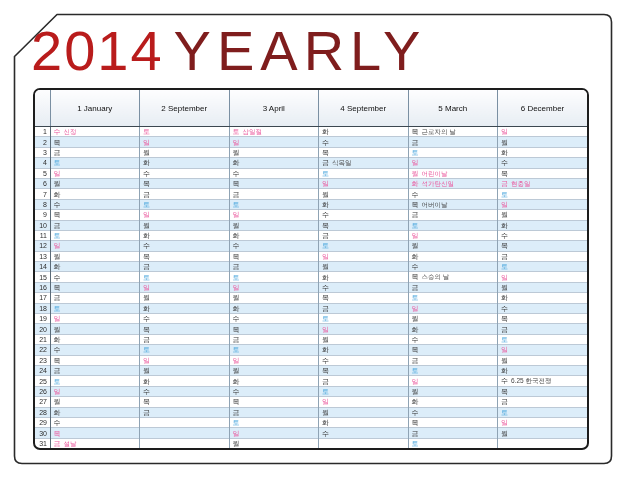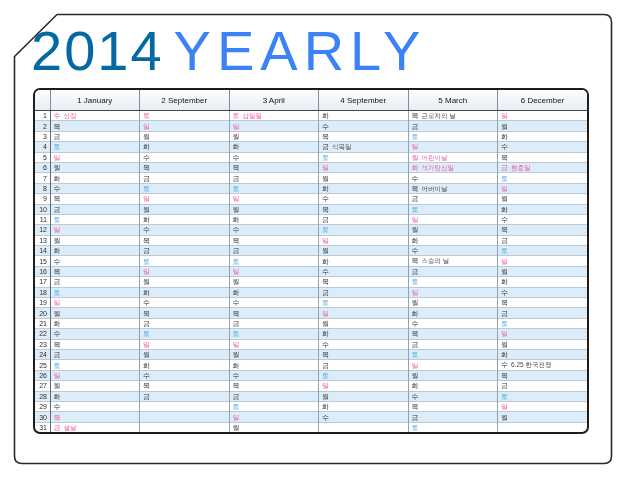--- a/index.html
+++ b/index.html
@@ -7,31 +7,31 @@
     width:632px;height:480px;position:relative;overflow:hidden;
     background:#ffffff;
     font-family:"Liberation Sans","DejaVu Sans",sans-serif;
   }
   .frame-svg{position:absolute;left:0;top:0;pointer-events:none;}
   .title{
     position:absolute;left:31px;top:22px;
     font-size:56px;line-height:1.05;font-weight:200;
     white-space:nowrap;
   }
-  .title .year{color:#0369a1;letter-spacing:2px;margin-top:42px;}
-  .title .label{color:#3b82f6;letter-spacing:6px;margin-left:10px;margin-top:23px;}
+  .title .year{color:#b91c1c;letter-spacing:2px;margin-top:42px;}
+  .title .label{color:#7f1d1d;letter-spacing:6px;margin-left:10px;margin-top:23px;}
   .cal-wrap{
     position:absolute;left:33px;top:88px;width:552px;
     border:2px solid #1d1d1d;border-radius:7px;overflow:hidden;
     background:#fff;
   }
   table{width:100%;border-collapse:collapse;table-layout:fixed;}
   col.numcol{width:15px;}
   thead th{
-    height:12px;padding:4px;font-size:8px;font-weight:normal;color:#101010;
+    height:12px;padding:12px;font-size:8px;font-weight:normal;color:#101010;
     background:linear-gradient(#fdfdfe,#e7edf3);
     border-bottom:1px solid #3c4750;border-left:1px solid #7a8fa2;
     text-align:center;
   }
   thead th:first-child{border-left:none;}
   tbody td{
     height:9.4px;padding:0;font-size:7px;line-height:1;
     border-top:1px solid #bcc9d6;border-left:1px solid #8fa3b4;
     vertical-align:middle;white-space:nowrap;overflow:hidden;
   }

